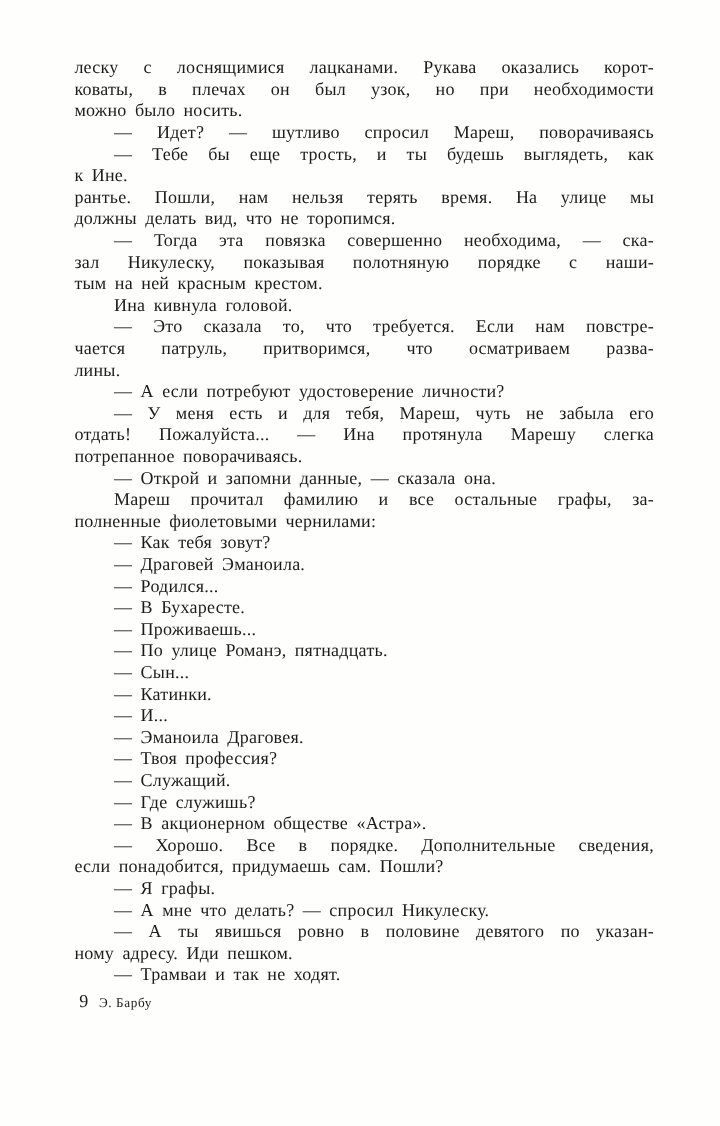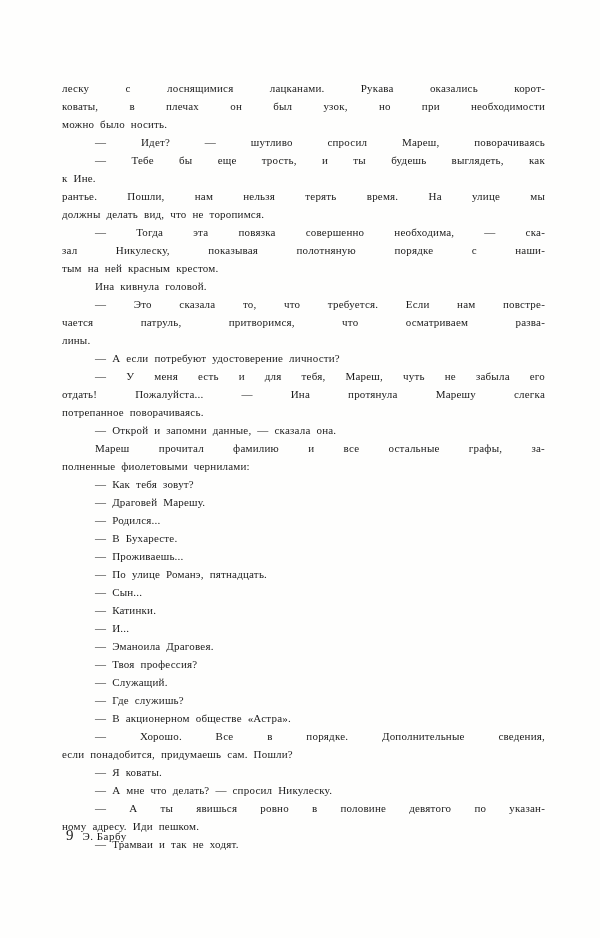--- a/index.html
+++ b/index.html
@@ -18,25 +18,24 @@
     background: var(--paper);
     overflow: hidden;
     font-family: "Liberation Serif", "DejaVu Serif", serif;
     color: var(--ink);
   }
   .text-block {
     position: absolute;
     left: 62px;
     top: 48px;
     width: 483px;
-    font-size: 11px;
+    font-size: 15px;
     line-height: 18px;
     letter-spacing: 0.2px;
     word-spacing: 3px;
-    margin-top: 31px;
   }
   .line {
     white-space: nowrap;
     height: 18px;
   }
   .line.just {
     white-space: normal;
     text-align: justify;
     text-align-last: justify;
   }
@@ -96,36 +95,36 @@
       <div class="line just">чается патруль, притворимся, что осматриваем разва-</div>
       <div class="line">лины.</div>
       <div class="line indent">— А если потребуют удостоверение личности?</div>
       <div class="line indent just">— У меня есть и для тебя, Мареш, чуть не забыла его</div>
       <div class="line just">отдать! Пожалуйста... — Ина протянула Марешу слегка</div>
       <div class="line">потрепанное поворачиваясь.</div>
       <div class="line indent">— Открой и запомни данные, — сказала она.</div>
       <div class="line indent just">Мареш прочитал фамилию и все остальные графы, за-</div>
       <div class="line">полненные фиолетовыми чернилами:</div>
       <div class="line indent">— Как тебя зовут?</div>
-      <div class="line indent">— Драговей Марешу.</div>
+      <div class="line indent">— Драговей Эманоила.</div>
       <div class="line indent">— Родился...</div>
       <div class="line indent">— В Бухаресте.</div>
       <div class="line indent">— Проживаешь...</div>
       <div class="line indent">— По улице Романэ, пятнадцать.</div>
       <div class="line indent">— Сын...</div>
       <div class="line indent">— Катинки.</div>
       <div class="line indent">— И...</div>
       <div class="line indent">— Эманоила Драговея.</div>
       <div class="line indent">— Твоя профессия?</div>
       <div class="line indent">— Служащий.</div>
       <div class="line indent">— Где служишь?</div>
       <div class="line indent">— В акционерном обществе «Астра».</div>
       <div class="line indent just">— Хорошо. Все в порядке. Дополнительные сведения,</div>
       <div class="line">если понадобится, придумаешь сам. Пошли?</div>
-      <div class="line indent">— Я коваты.</div>
+      <div class="line indent">— Я графы.</div>
       <div class="line indent">— А мне что делать? — спросил Никулеску.</div>
       <div class="line indent just">— А ты явишься ровно в половине девятого по указан-</div>
       <div class="line">ному адресу. Иди пешком.</div>
       <div class="line indent">— Трамваи и так не ходят.</div>
     </div>
   <div class="footer">
     <div class="sig">
       <span class="sig-num">9</span><span class="sig-author">Э. Барбу</span>
     </div>
   </div>

